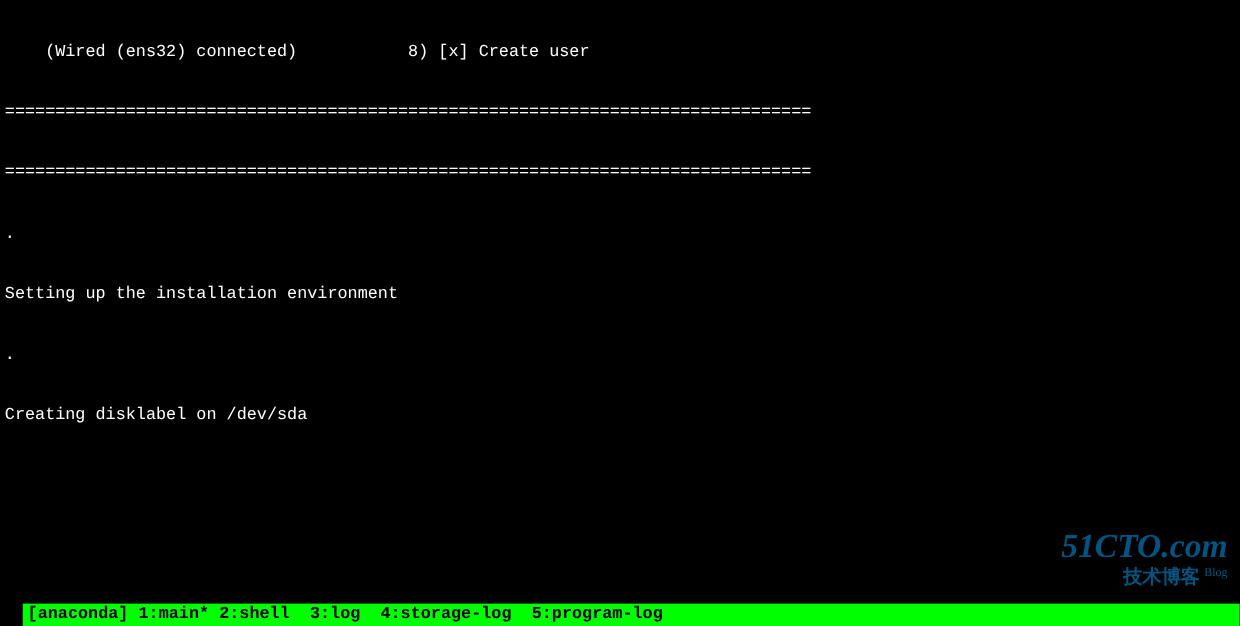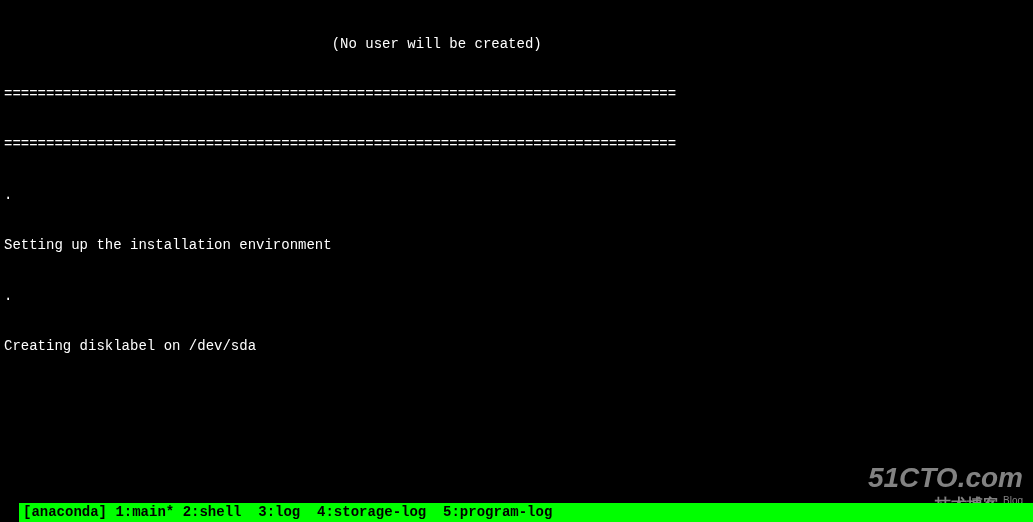--- a/index.html
+++ b/index.html
@@ -37,24 +37,24 @@
       width: 100%;
       background-color: #00ff00;
       color: #000000;
       padding: 1px 4px;
       font-weight: bold;
       white-space: pre;
       margin-left: 19px;
     }
     .watermark {
       position: absolute;
-      bottom: 8px;
+      bottom: 30px;
       right: 10px;
-      color: #a3a3a3;
-      font-family: Liberation Sans, sans-serif;
+      color: #0369a1;
+      font-family: Liberation Serif, serif;
       text-align: right;
       opacity: 0.8;
     }
     .watermark-main {
       font-size: 28px;
       font-weight: bold;
       font-style: italic;
       text-shadow: 1px 1px 2px rgba(0,0,0,0.5);
     }
     .watermark-sub {
@@ -63,21 +63,21 @@
     }
     .watermark-blog {
       font-size: 10px;
       vertical-align: super;
     }
   </style>
 </head>
 <body>
 
 <div class="terminal-content">
-  <div class="header-line">                                       (No user will be created)</div>
+  <div class="header-line"><span>    (Wired (ens32) connected)</span><span>           8) [x] Create user</span></div>
   <div class="separator">================================================================================</div>
   <div class="separator">================================================================================</div>
   <div>.</div>
   <div>Setting up the installation environment</div>
   <div>.</div>
   <div>Creating disklabel on /dev/sda</div>
   
   
   
   

